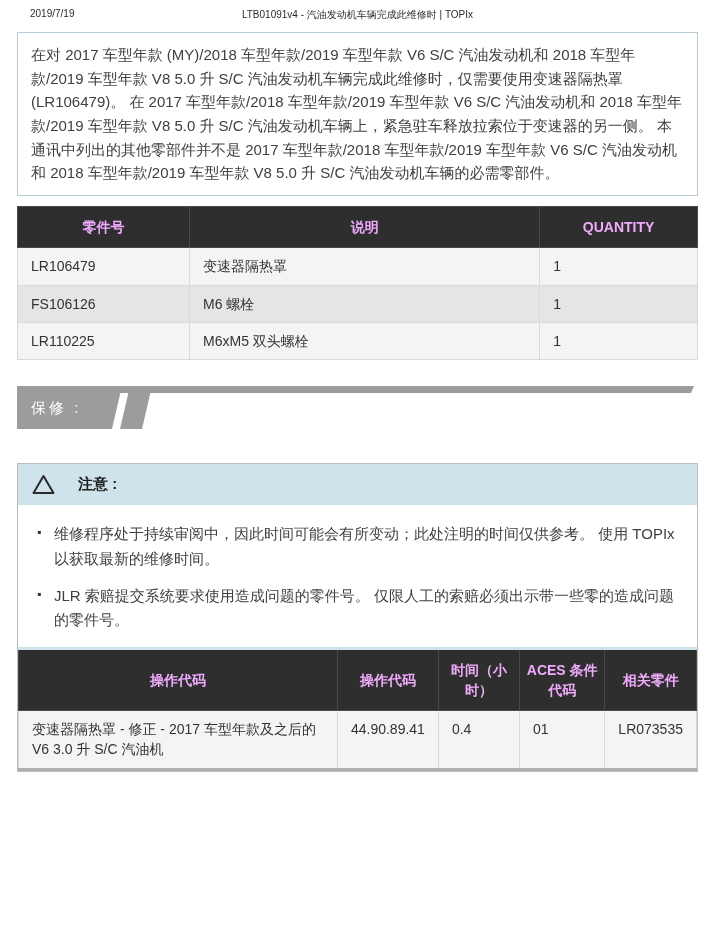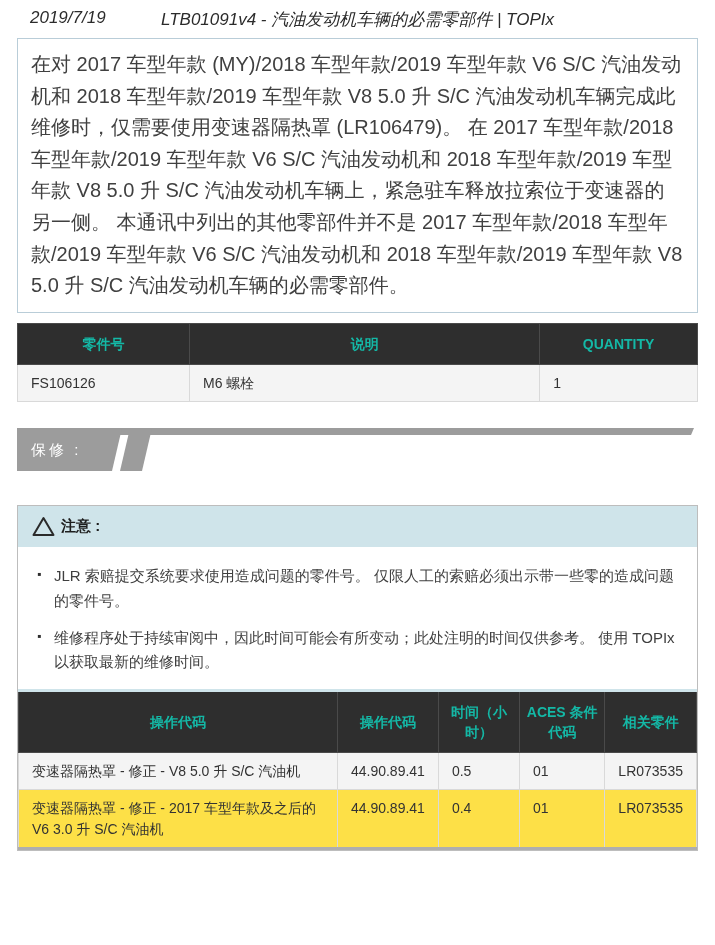--- a/index.html
+++ b/index.html
@@ -15,59 +15,59 @@
   *{box-sizing:border-box;margin:0;padding:0;}
   html,body{background:#ffffff;}
   body{
     width:715px;min-height:945px;
     font-family:"Liberation Sans","DejaVu Sans",sans-serif;
     color:var(--text-dark);
   }
   .page{padding:8px 17px 20px 17px;}
 
   
-  .topbar{position:relative;height:16px;font-size:17px;color:#2b2b2b;margin-bottom:14px;font-style:italic;}
+  .topbar{position:relative;height:16px;font-size:10px;color:#2b2b2b;margin-bottom:8px;}
   .topbar .date{position:absolute;left:13px;top:0;}
   .topbar .doc-title{position:absolute;left:0;right:0;top:0;text-align:center;}
 
   
   .intro-box{
     border:1px solid var(--intro-border);
     padding:10px 13px;
-    font-size:20px;line-height:1.58;color:#404040;
+    font-size:15px;line-height:1.58;color:#404040;
   }
 
   
   table{width:100%;border-collapse:collapse;font-size:14px;color:#333;}
   th{
-    background:var(--header-bg);color:#14b8a6;font-weight:bold;
+    background:var(--header-bg);color:#f0abfc;font-weight:bold;
     text-align:center;padding:10px 6px;line-height:1.45;
     border:1px solid #4a4a4a;font-size:14px;
   }
   td{
     border:1px solid var(--cell-border);
     padding:8px 13px;vertical-align:top;line-height:1.45;
-    background:#fde047;
+    background:#e5e5e5;
   }
   tbody tr:nth-child(odd) td{background:var(--stripe);}
   .parts-table{margin-top:10px;}
 
   
   .banner{position:relative;margin-top:26px;height:43px;}
   .banner svg{display:block;}
   .banner .banner-label{
     position:absolute;left:14px;top:0;height:36px;line-height:43px;
     color:#ffffff;font-size:15px;letter-spacing:3px;
   }
 
   
   .note-box{margin-top:34px;border:1px solid #bdbdbd;}
   .note-band{
     background:var(--band-blue);
-    display:flex;align-items:center;gap:6px;
+    display:flex;align-items:center;gap:23px;
     padding:10px 14px;
   }
   .note-band .note-title{font-weight:bold;font-size:15px;color:#1e1e1e;}
   .note-bullets{list-style:none;padding:4px 22px 14px 19px;}
   .note-bullets li{
     position:relative;padding-left:17px;margin-top:13px;
     font-size:15px;line-height:1.62;color:#3f3f3f;
   }
   .note-bullets li::before{
     content:"▪";position:absolute;left:0;top:1px;
@@ -75,21 +75,21 @@
   }
   .labor-table{border-top:3px solid var(--band-blue);border-bottom:3px solid var(--table-bottom);}
 </style>
 </head>
 <body>
 
 <div class="page">
 
   <div class="topbar">
     <span class="date">2019/7/19</span>
-    <span class="doc-title">LTB01091v4 - 汽油发动机车辆的必需零部件 | TOPIx</span>
+    <span class="doc-title">LTB01091v4 - 汽油发动机车辆完成此维修时 | TOPIx</span>
   </div>
 
   <div class="intro-box">
     <span>在对 2017 车型年款 (MY)/2018 车型年款/2019 车型年款 V6 S/C 汽油发动机和 2018 车型年款/2019 车型年款 V8 5.0 升 S/C 汽油发动机车辆完成此维修时，仅需要使用变速器隔热罩 (LR106479)。 在 2017 车型年款/2018 车型年款/2019 车型年款 V6 S/C 汽油发动机和 2018 车型年款/2019 车型年款 V8 5.0 升 S/C 汽油发动机车辆上，紧急驻车释放拉索位于变速器的另一侧。 本通讯中列出的其他零部件并不是 2017 车型年款/2018 车型年款/2019 车型年款 V6 S/C 汽油发动机和 2018 车型年款/2019 车型年款 V8 5.0 升 S/C 汽油发动机车辆的必需零部件。</span>
   </div>
 
   <table class="parts-table">
     <colgroup>
         <col style="width:25.3%">
         <col style="width:51.5%">
@@ -97,22 +97,32 @@
       </colgroup>
     <thead>
       <tr>
           <th>零件号</th>
           <th>说明</th>
           <th>QUANTITY</th>
         </tr>
     </thead>
     <tbody>
         <tr>
+          <td>LR106479</td>
+          <td>变速器隔热罩</td>
+          <td>1</td>
+        </tr>
+        <tr>
           <td>FS106126</td>
           <td>M6 螺栓</td>
+          <td>1</td>
+        </tr>
+        <tr>
+          <td>LR110225</td>
+          <td>M6xM5 双头螺栓</td>
           <td>1</td>
         </tr>
       </tbody>
   </table>
 
   <div class="banner">
     <svg width="681" height="43" viewBox="0 0 681 43">
       <polygon points="0,0 677,0 674,7 0,7" fill="var(--banner-gray)"></polygon>
       <polygon points="0,0 105,0 95,43 0,43" fill="var(--banner-gray)"></polygon>
       <polygon points="113,0 135,0 125,43 103,43" fill="var(--banner-gray)"></polygon>
@@ -121,49 +131,42 @@
   </div>
 
   <div class="note-box">
     <div class="note-band">
       <svg width="23" height="21" viewBox="0 0 23 21">
         <polygon points="11.5,2 21.5,19 1.5,19" fill="none" stroke="#2a2a2a" stroke-width="2" stroke-linejoin="round"></polygon>
       </svg>
       <span class="note-title">注意 :</span>
     </div>
     <ul class="note-bullets">
+      <li>维修程序处于持续审阅中，因此时间可能会有所变动；此处注明的时间仅供参考。 使用 TOPIx 以获取最新的维修时间。</li>
       <li>JLR 索赔提交系统要求使用造成问题的零件号。 仅限人工的索赔必须出示带一些零的造成问题的零件号。</li>
-      <li>维修程序处于持续审阅中，因此时间可能会有所变动；此处注明的时间仅供参考。 使用 TOPIx 以获取最新的维修时间。</li>
     </ul>
     <table class="labor-table">
       <colgroup>
           <col style="width:51.8%">
           <col style="width:12.4%">
           <col style="width:12.6%">
           <col style="width:13.2%">
           <col style="width:10%">
         </colgroup>
       <thead>
         <tr>
             <th>操作代码</th>
             <th>操作代码</th>
             <th>时间（小时）</th>
             <th>ACES 条件代码</th>
             <th>相关零件</th>
           </tr>
       </thead>
       <tbody>
           <tr>
-            <td>变速器隔热罩 - 修正 - V8 5.0 升 S/C 汽油机</td>
-            <td>44.90.89.41</td>
-            <td>0.5</td>
-            <td>01</td>
-            <td>LR073535</td>
-          </tr>
-          <tr>
             <td>变速器隔热罩 - 修正 - 2017 车型年款及之后的 V6 3.0 升 S/C 汽油机</td>
             <td>44.90.89.41</td>
             <td>0.4</td>
             <td>01</td>
             <td>LR073535</td>
           </tr>
         </tbody>
     </table>
   </div>
 

